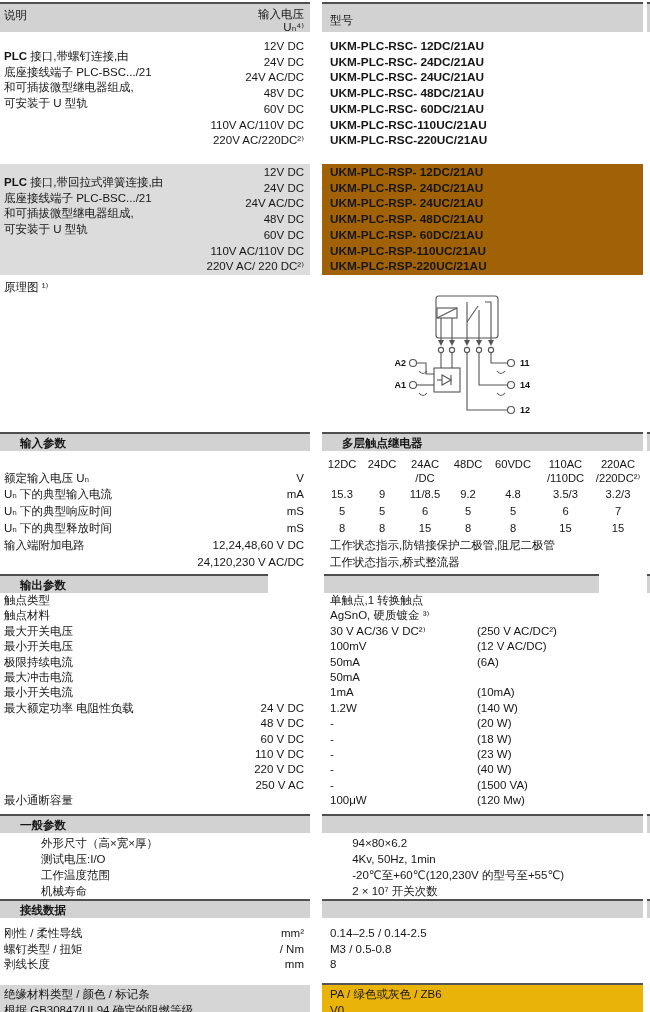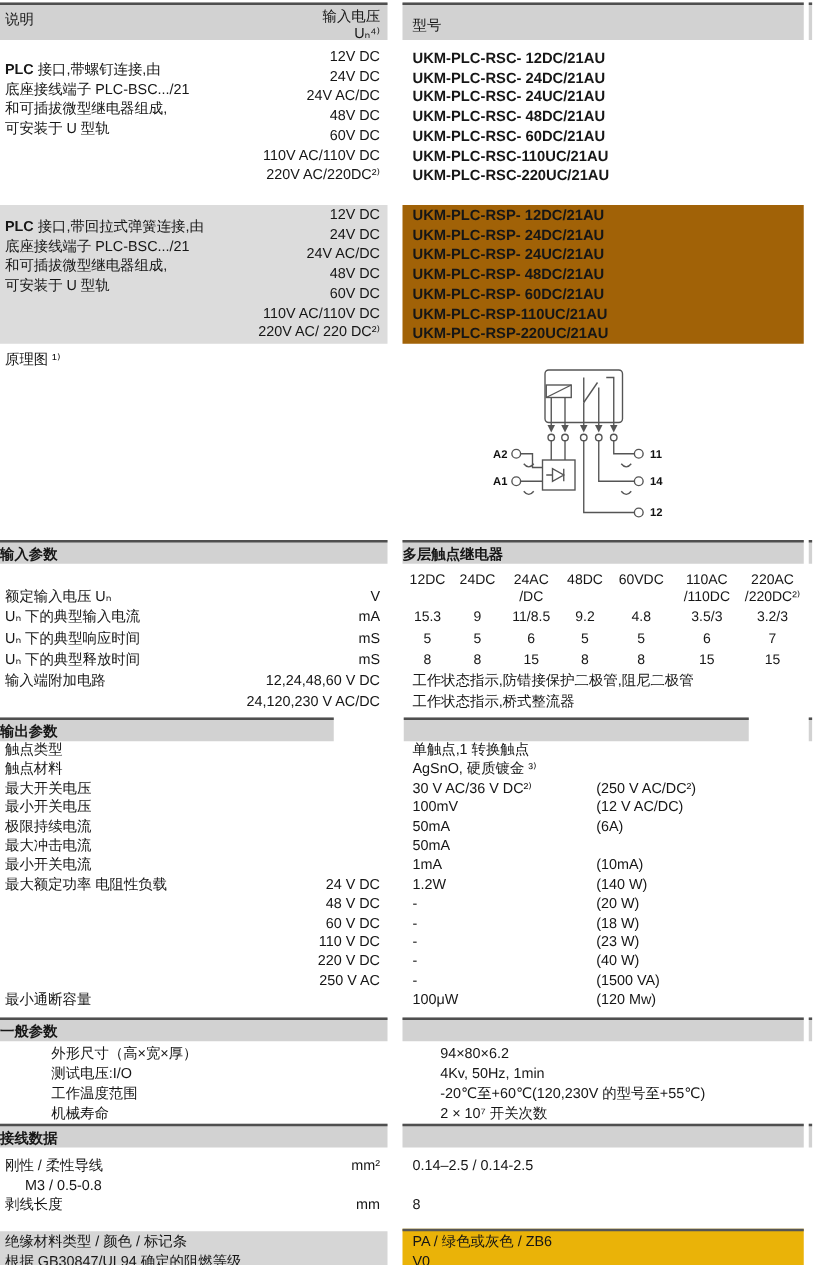--- a/index.html
+++ b/index.html
@@ -10,21 +10,21 @@
     font-size: 11.5px; color: #161616;
   }
   .page { position: relative; width: 650px; height: 1012px; overflow: hidden; background:#fff; }
 
   
   .tr  { display: flex; align-items: flex-end; }
   .cl  { width: 310px; }
   .cr  { width: 321px; margin-left: 12px; }
   .sv  { width: 3px; margin-left: 4px; }
 
-  .bar { background: #d2d2d2; border-top: 2px solid #4f4f4f; height: 19px; padding: 2px 0 0 0; font-weight: bold; }
+  .bar { background: #d2d2d2; border-top: 2px solid #4f4f4f; height: 19px; padding: 2px 0 0 20px; font-weight: bold; }
   .bar.empty { padding: 0; }
   .sv.bar { padding: 0; }
 
   
   .topbar { margin-top: 2px; }
   .topbar .cl { display: flex; justify-content: space-between; background:#d2d2d2; border-top:2px solid #4f4f4f; height:30px; padding: 4px 6px 0 4px; }
   .topbar .cr { background:#d2d2d2; border-top:2px solid #4f4f4f; height:30px; padding: 9px 0 0 8px; }
   .topbar .sv { background:#d2d2d2; border-top:2px solid #4f4f4f; height:30px; }
   .vh { text-align: right; line-height: 13px; }
 
@@ -527,20 +527,24 @@
   </div>
   <div class="wwrap">
     <div class="wrow">
       <div class="lwrap">
         <div class="ilab">刚性 / 柔性导线</div>
         <div class="iunit">mm²</div>
       </div>
       <div class="cr gval">0.14–2.5 / 0.14-2.5</div>
     </div>
     <div class="wrow">
+      <div class="lwrap">
+        <div class="ilab">螺钉类型 / 扭矩</div>
+        <div class="iunit">/ Nm</div>
+      </div>
       <div class="cr gval">M3 / 0.5-0.8</div>
     </div>
     <div class="wrow">
       <div class="lwrap">
         <div class="ilab">剥线长度</div>
         <div class="iunit">mm</div>
       </div>
       <div class="cr gval">8</div>
     </div>
   </div>

